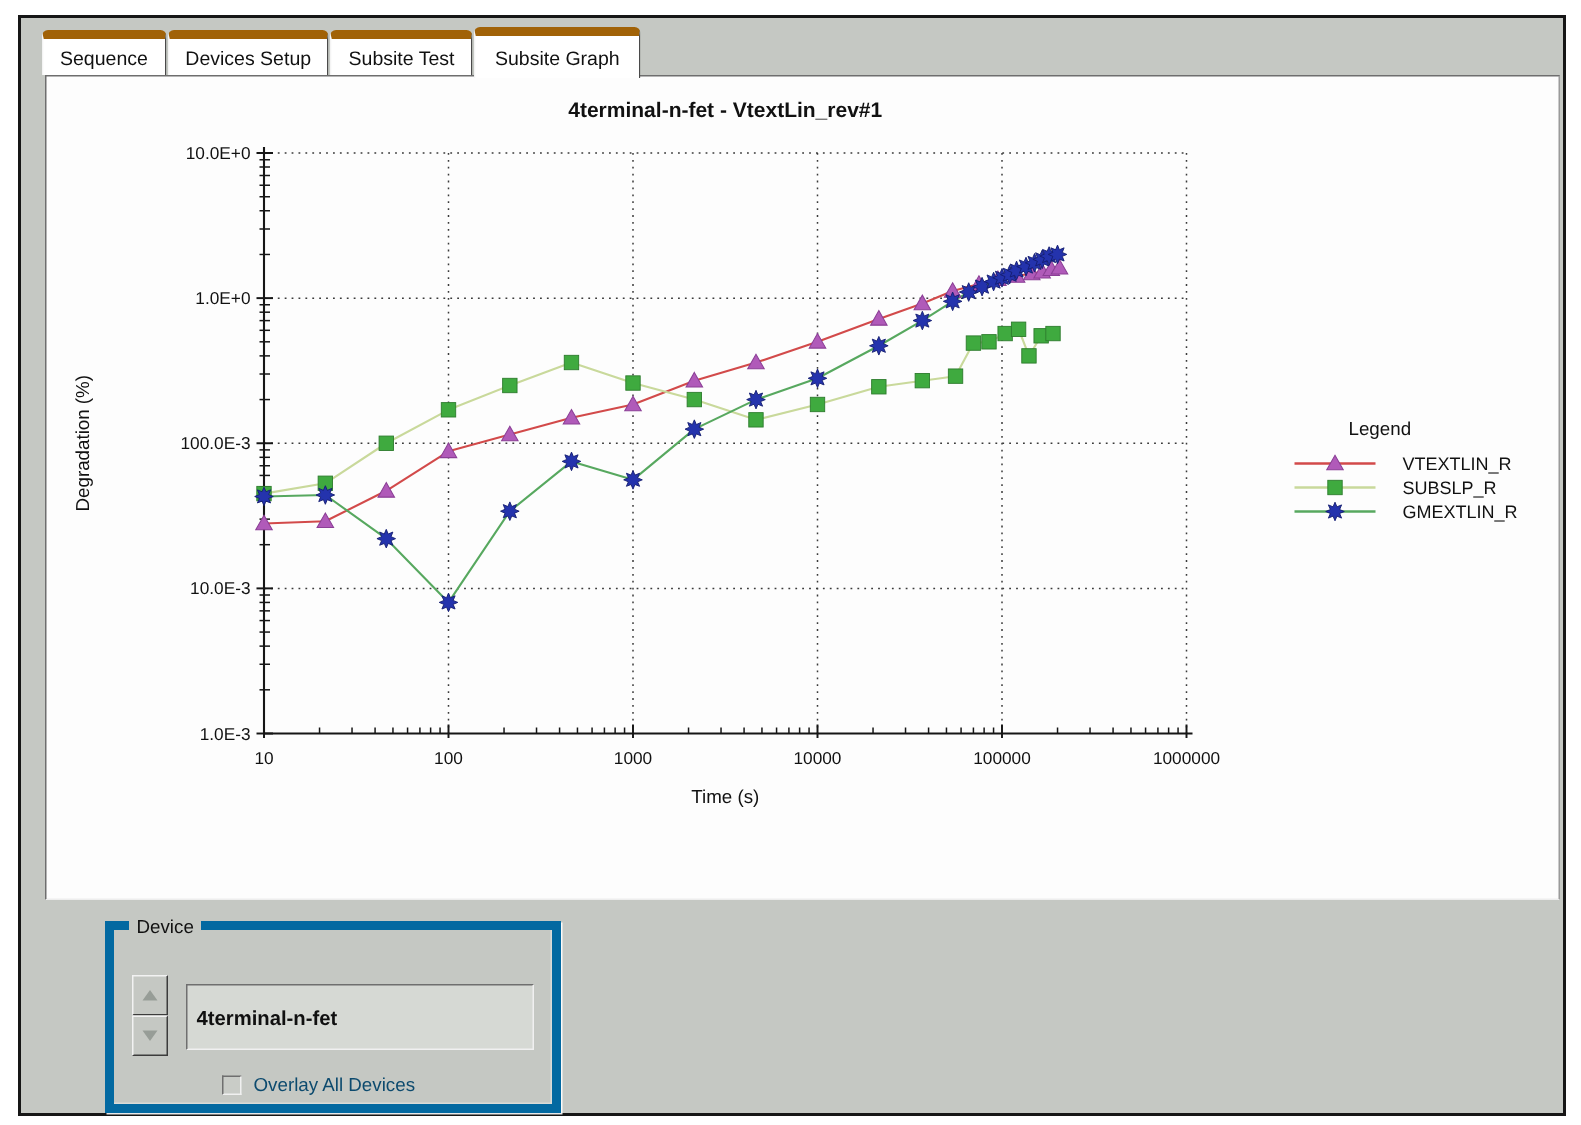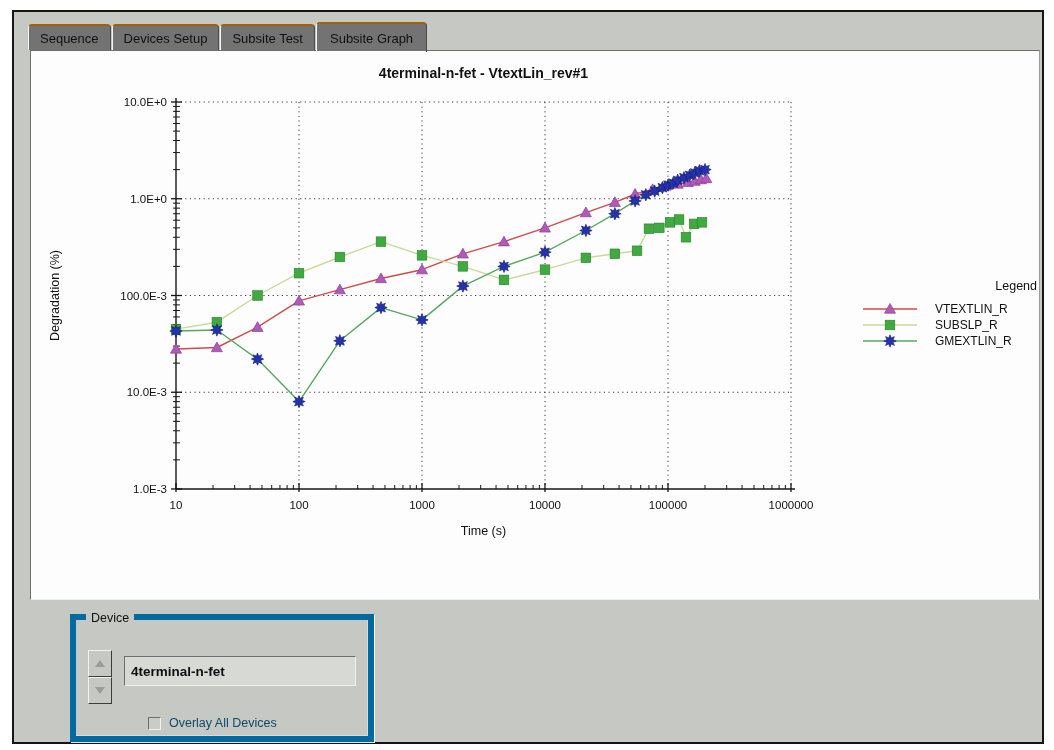--- a/index.html
+++ b/index.html
@@ -1,54 +1,54 @@
 <!DOCTYPE html>
 <html><head>
 <meta charset="utf-8">
 <style>
   html,body{margin:0;padding:0;width:1054px;height:750px;background:#fff;overflow:hidden;
     font-family:"Liberation Sans","DejaVu Sans",sans-serif;}
   .window{position:absolute;left:12px;top:10px;width:1028px;height:730px;
     background:#c5c8c3;border:2px solid #161616;}
   
   .tab-bar{position:absolute;left:14px;top:8px;height:30px;display:flex;align-items:flex-end;z-index:3;}
-  .tab{position:relative;background:#737373;padding:5px 11px 4px 11px;font-size:13px;color:#111;
-    border-top:2px solid #a16207;border-left:1px solid #f4f4f4;border-right:1px solid #4a4a4a;
+  .tab{position:relative;background:#ffffff;padding:5px 11px 4px 11px;font-size:13px;color:#111;
+    border-top:6px solid #a16207;border-left:1px solid #f4f4f4;border-right:1px solid #4a4a4a;
     border-top-left-radius:4px;border-top-right-radius:4px;margin-right:1px;cursor:default;}
   .tab.active{padding:7px 13px 6px 13px;margin-bottom:-2px;z-index:4;
     box-shadow:0 -1px 0 #fff inset;}
   
   .graph-panel{position:absolute;left:16px;top:38px;width:1008px;height:548px;background:#fdfdfd;
     border:1px solid #6e6e6e;border-bottom-color:#eee;border-right-color:#9a9a9a;z-index:2;}
   .chart-title{position:absolute;left:145px;top:14px;width:615px;text-align:center;
     font-size:14px;font-weight:600;color:#111;}
   .logo{position:absolute;right:8px;top:7px;width:140px;height:32px;display:flex;align-items:center;
     justify-content:center;border:1px solid #b02015;}
   .logo span{color:#fff;font-weight:bold;font-size:24px;letter-spacing:1.5px;
     font-family:"Liberation Sans",sans-serif;transform:scaleY(1.05);}
   
-  .legend{position:absolute;left:830px;top:228px;width:176px;text-align:right;}
+  .legend{position:absolute;left:830px;top:228px;width:176px;}
   .legend-title{font-size:12.5px;color:#111;margin:0 0 8px 38px;}
   .legend-row{display:flex;align-items:center;height:15px;margin-bottom:1px;}
   .legend-row svg{flex:0 0 58px;}
   .legend-label{font-size:12px;color:#111;margin-left:16px;white-space:nowrap;}
   
   .groupbox{position:absolute;border:6px solid #0369a1;box-shadow:1px 1px 0 rgba(255,255,255,.9), -1px -1px 0 rgba(255,255,255,.35) inset;}
   .groupbox .gb-label{position:absolute;top:-9px;left:10px;background:#c5c8c3;padding:0 5px;
     font-size:12.5px;color:#111;}
   .device-group{left:56px;top:602px;width:292px;height:116px;}
   .test-group{left:381px;top:602px;width:300px;height:116px;}
   .spinner{position:absolute;left:12px;top:30px;width:24px;}
   .spin-btn{width:24px;height:27px;background:#c5c8c3;border:1px solid;box-sizing:border-box;
     border-color:#f2f2f2 #3c3c3c #3c3c3c #f2f2f2;display:flex;align-items:center;justify-content:center;}
   .tri-up{width:0;height:0;border-left:5px solid transparent;border-right:5px solid transparent;border-bottom:7px solid #141414;}
   .tri-down{width:0;height:0;border-left:5px solid transparent;border-right:5px solid transparent;border-top:7px solid #141414;}
   .disabled .tri-up{border-bottom-color:#979d97;}
   .disabled .tri-down{border-top-color:#979d97;}
-  .field{position:absolute;left:48px;top:36px;height:30px;box-sizing:border-box;
+  .field{position:absolute;left:48px;top:36px;height:44px;box-sizing:border-box;
     background:#d6d9d4;border:1px solid;border-color:#6f6f6f #f0f0f0 #f0f0f0 #6f6f6f;
     font-size:13.5px;color:#101010;padding:0 6px;font-family:"Liberation Sans",sans-serif;}
   .device-group .field{width:232px;font-weight:600;}
   .test-group .field{width:240px;}
   .checkbox-row{position:absolute;left:72px;top:96px;display:flex;align-items:center;}
   .checkbox{width:13px;height:13px;background:#c9ccc7;border:1px solid;box-sizing:border-box;
     border-color:#6f6f6f #f0f0f0 #f0f0f0 #6f6f6f;}
   .checkbox-label{margin-left:8px;font-size:12.5px;color:#0c4a6e;}
 </style>
 </head>

